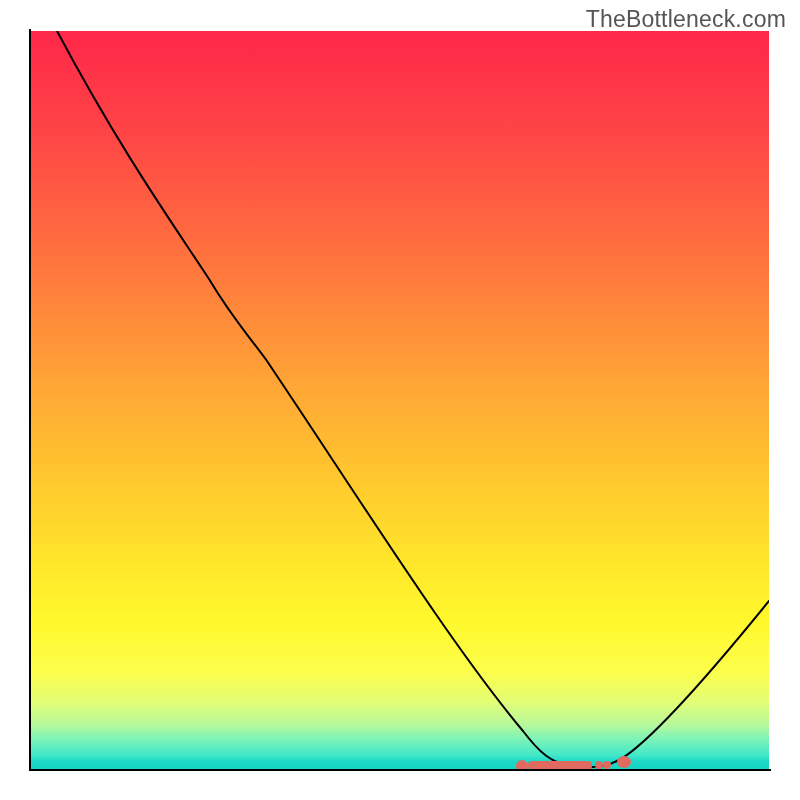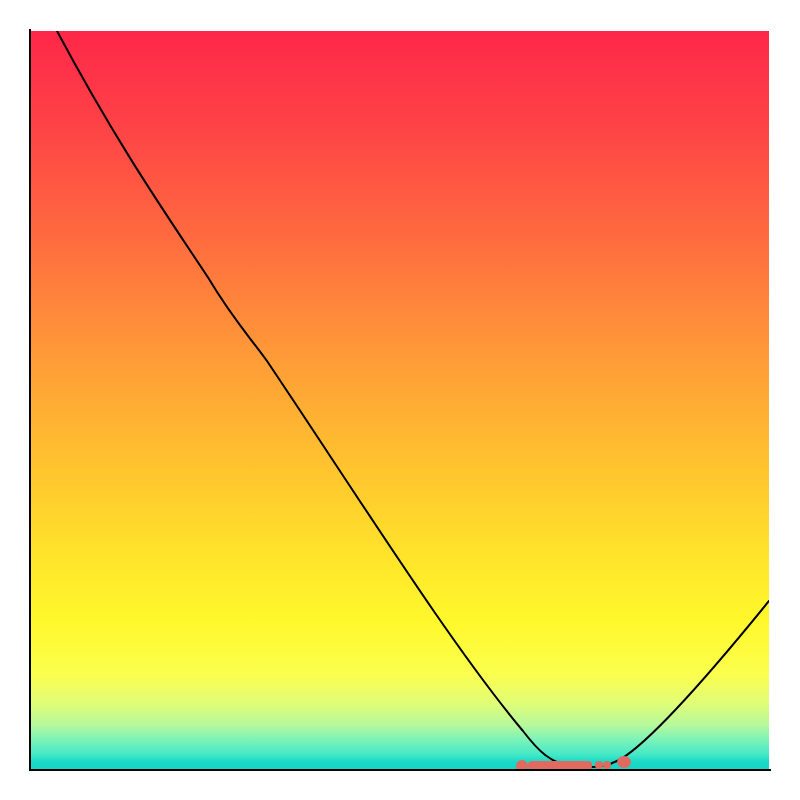--- a/index.html
+++ b/index.html
@@ -89,20 +89,21 @@
     height: 738px;
     pointer-events: none;
   }
   .markers svg { width:100%; height:100%; display:block; }
   .markers .mk { fill:#e16a60; stroke:none; }
 </style>
 </head>
 <body>
 <div class="page">
 
+  <div class="watermark">TheBottleneck.com</div>
 
   <div class="plot-area"></div>
 
   <div class="frame"></div>
 
   <div class="curve">
     <svg viewBox="0 0 738 738" preserveAspectRatio="none">
 
       <path d="
         M 26 0

